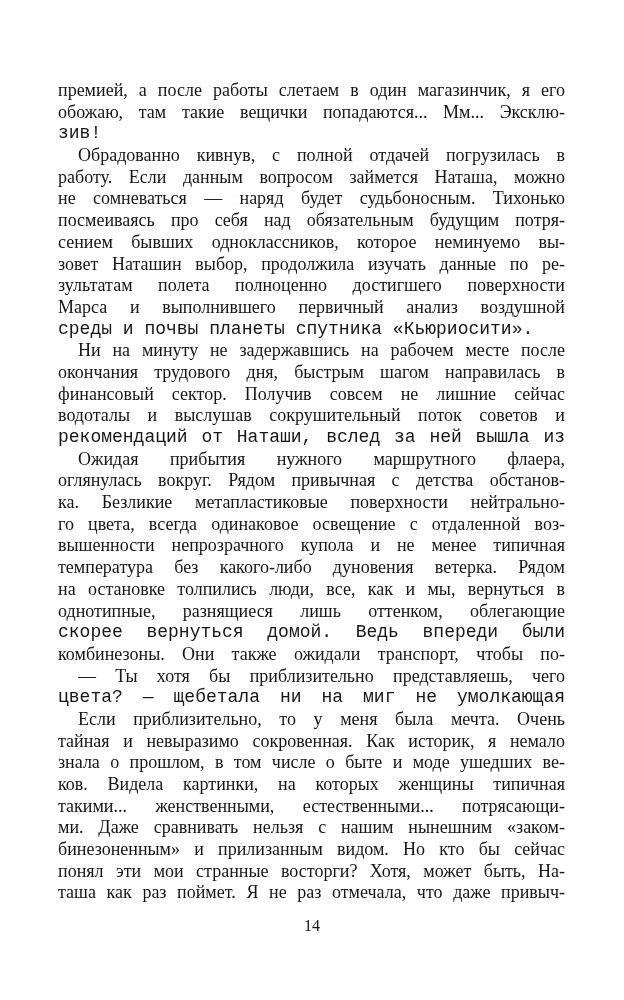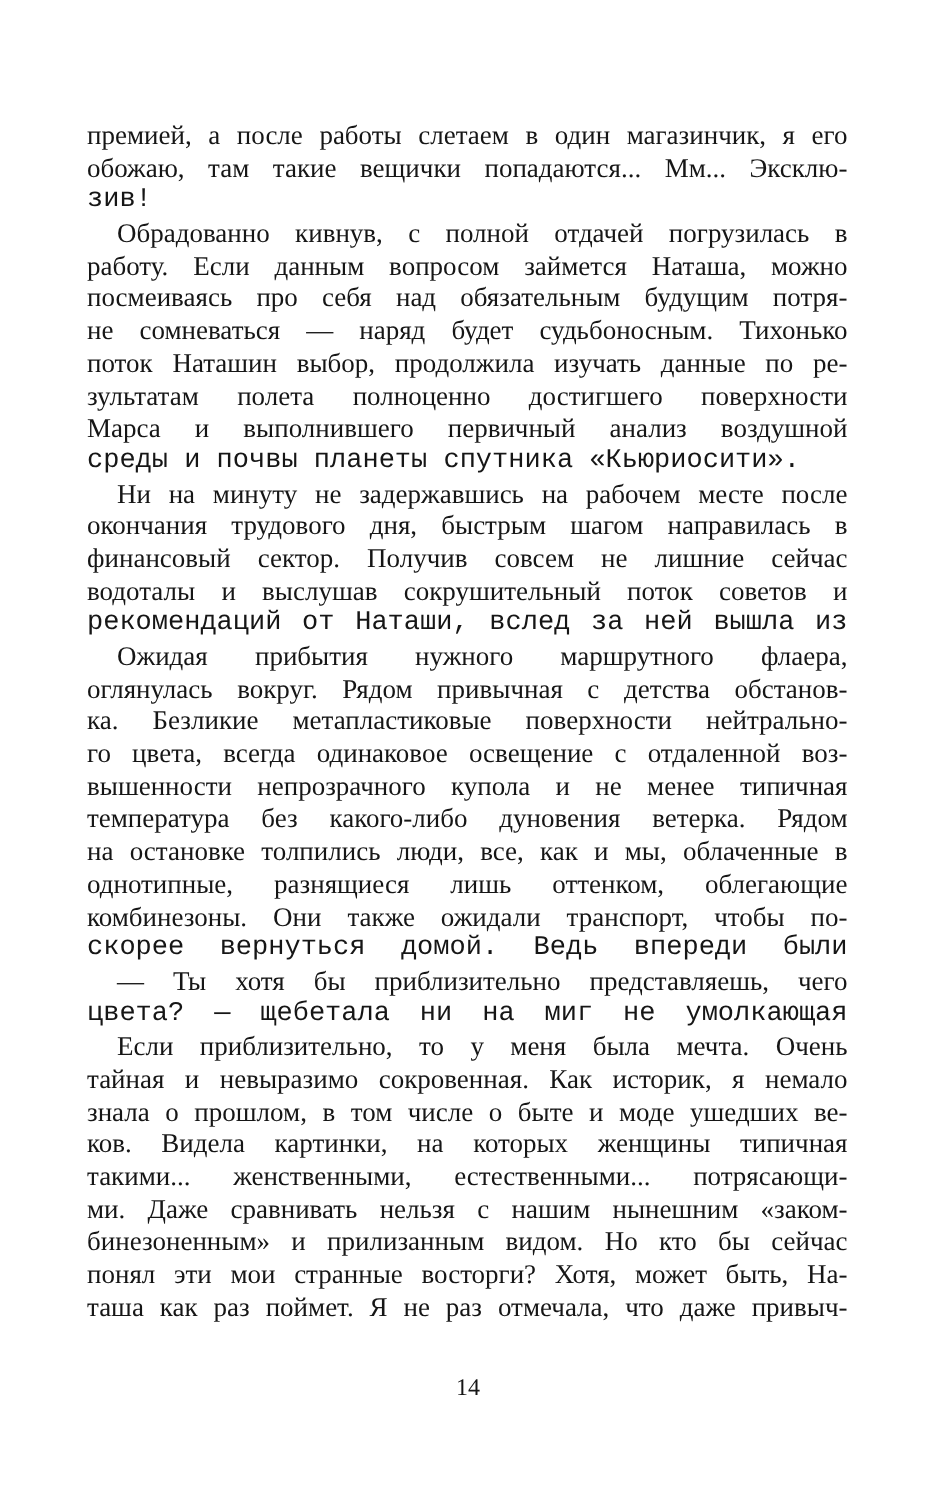--- a/index.html
+++ b/index.html
@@ -52,41 +52,42 @@
 </head>
 <body>
 
 <div class="page">
   <div class="text-block">
       <div class="line">премией, а после работы слетаем в один магазинчик, я его</div>
       <div class="line">обожаю, там такие вещички попадаются... Мм... Эксклю-</div>
       <div class="line last">зив!</div>
       <div class="line indent">Обрадованно кивнув, с полной отдачей погрузилась в</div>
       <div class="line">работу. Если данным вопросом займется Наташа, можно</div>
+      <div class="line">не сомневаться — наряд будет судьбоносным. Тихонько</div>
       <div class="line">посмеиваясь про себя над обязательным будущим потря-</div>
-      <div class="line">не сомневаться — наряд будет судьбоносным. Тихонько</div>
-      <div class="line">поток Наташин выбор, продолжила изучать данные по ре-</div>
+      <div class="line">сением бывших одноклассников, которое неминуемо вы-</div>
+      <div class="line">зовет Наташин выбор, продолжила изучать данные по ре-</div>
       <div class="line">зультатам полета полноценно достигшего поверхности</div>
       <div class="line">Марса и выполнившего первичный анализ воздушной</div>
       <div class="line last">среды и почвы планеты спутника «Кьюриосити».</div>
       <div class="line indent">Ни на минуту не задержавшись на рабочем месте после</div>
       <div class="line">окончания трудового дня, быстрым шагом направилась в</div>
       <div class="line">финансовый сектор. Получив совсем не лишние сейчас</div>
       <div class="line">водоталы и выслушав сокрушительный поток советов и</div>
       <div class="line last">рекомендаций от Наташи, вслед за ней вышла из здания.</div>
       <div class="line indent">Ожидая прибытия нужного маршрутного флаера,</div>
       <div class="line">оглянулась вокруг. Рядом привычная с детства обстанов-</div>
       <div class="line">ка. Безликие метапластиковые поверхности нейтрально-</div>
       <div class="line">го цвета, всегда одинаковое освещение с отдаленной воз-</div>
       <div class="line">вышенности непрозрачного купола и не менее типичная</div>
       <div class="line">температура без какого-либо дуновения ветерка. Рядом</div>
-      <div class="line">на остановке толпились люди, все, как и мы, облаченные в</div>
+      <div class="line">на остановке толпились люди, все, как и мы, вернуться в</div>
       <div class="line">однотипные, разнящиеся лишь оттенком, облегающие</div>
+      <div class="line last">скорее вернуться домой. Ведь впереди были выходные!</div>
       <div class="line">комбинезоны. Они также ожидали транспорт, чтобы по-</div>
-      <div class="line last">скорее вернуться домой. Ведь впереди были выходные!</div>
       <div class="line indent">— Ты хотя бы приблизительно представляешь, чего</div>
       <div class="line last">цвета? — щебетала ни на миг не умолкающая Наташа.</div>
       <div class="line indent">Если приблизительно, то у меня была мечта. Очень</div>
       <div class="line">тайная и невыразимо сокровенная. Как историк, я немало</div>
       <div class="line">знала о прошлом, в том числе о быте и моде ушедших ве-</div>
       <div class="line">ков. Видела картинки, на которых женщины типичная</div>
       <div class="line">такими... женственными, естественными... потрясающи-</div>
       <div class="line">ми. Даже сравнивать нельзя с нашим нынешним «заком-</div>
       <div class="line">бинезоненным» и прилизанным видом. Но кто бы сейчас</div>
       <div class="line">понял эти мои странные восторги? Хотя, может быть, На-</div>

